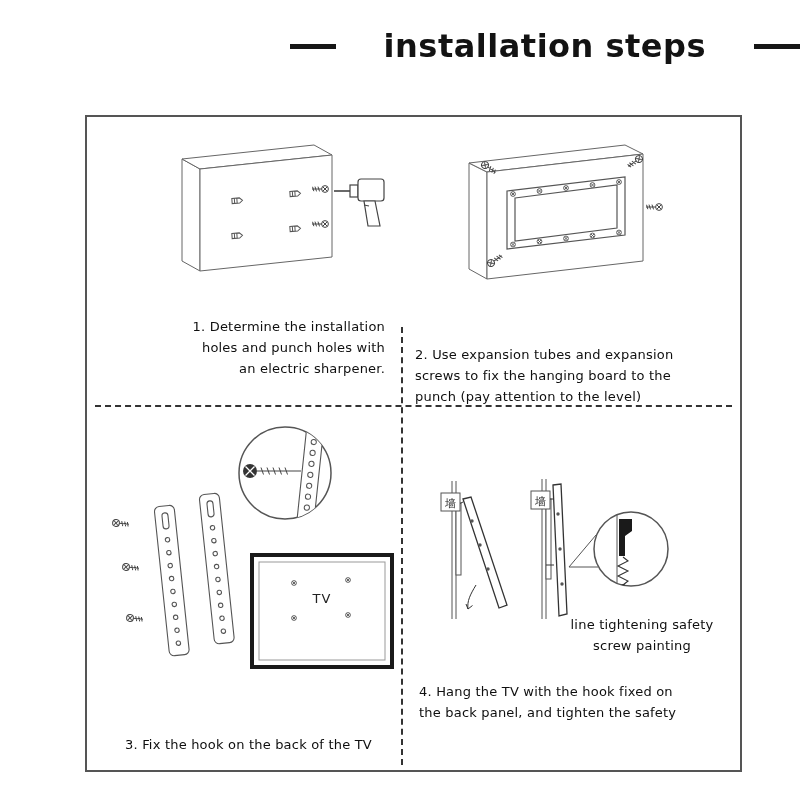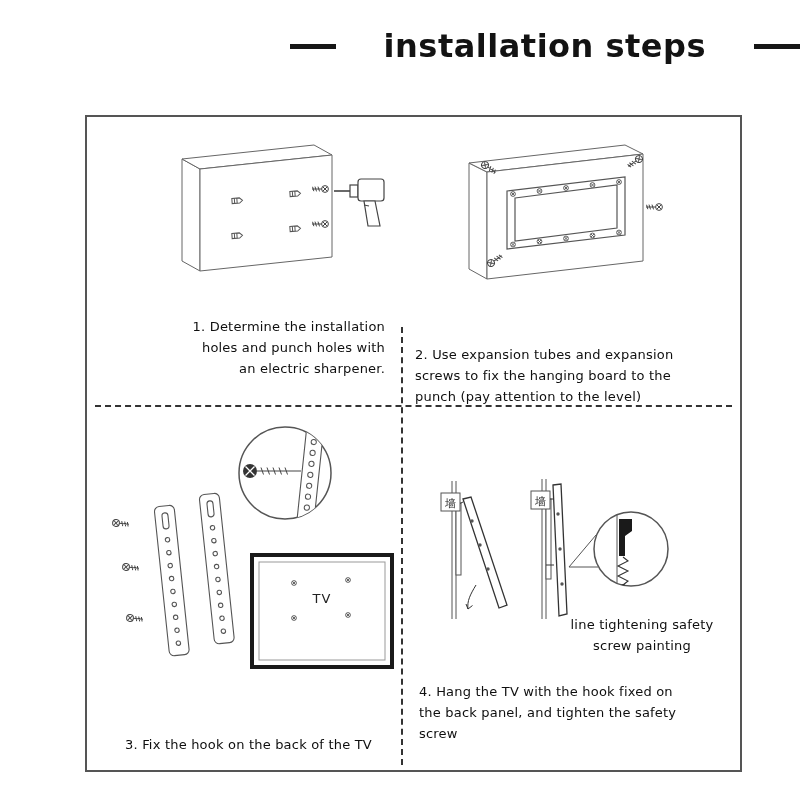--- a/index.html
+++ b/index.html
@@ -230,20 +230,19 @@
       <span class="ln">2. Use expansion tubes and expansion</span>
       <span class="ln">screws to fix the hanging board to the</span>
       <span class="ln">punch (pay attention to the level)</span>
     </p>
     <p class="caption c3">
       <span class="ln">3. Fix the hook on the back of the TV</span>
     </p>
     <p class="caption c4">
       <span class="ln">4. Hang the TV with the hook fixed on</span>
       <span class="ln">the back panel, and tighten the safety</span>
-      <span class="ln">screw</span>
     </p>
     <p class="caption note">
       <span class="ln">line tightening safety</span>
       <span class="ln">screw painting</span>
     </p>
   </div>
 </div>
 
 </body></html>

